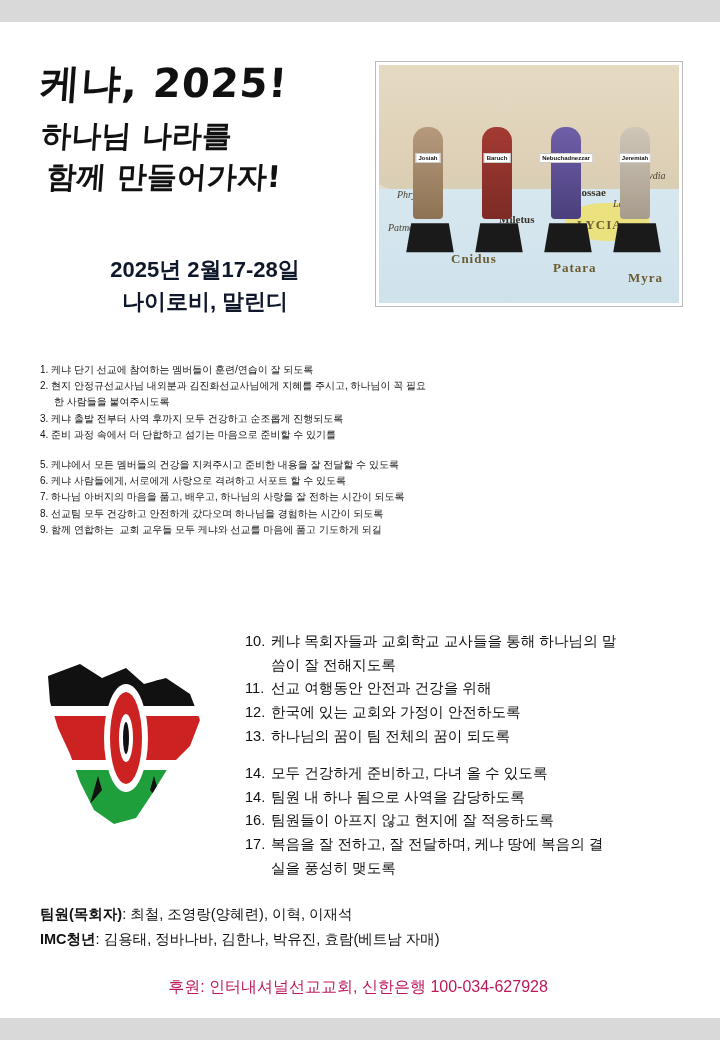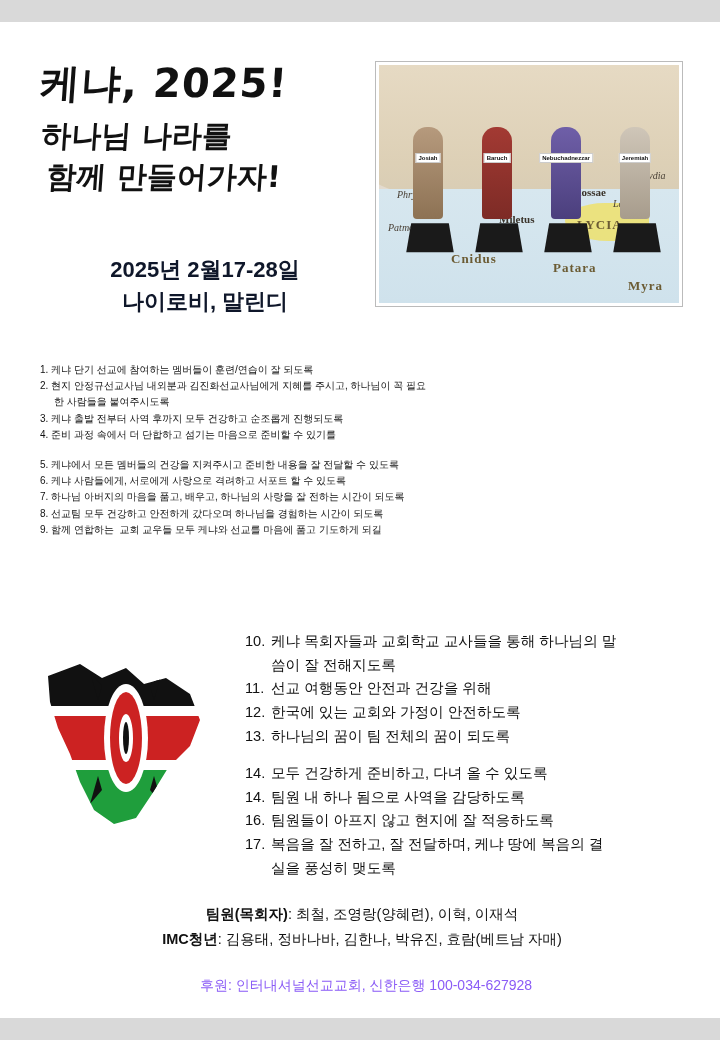--- a/index.html
+++ b/index.html
@@ -216,39 +216,39 @@
   .indent-list .p-item .num {
     display: inline-block;
     width: 26px;
     margin-left: -26px;
   }
   .credits {
     position: absolute;
     left: 40px;
     top: 880px;
     width: 644px;
-    text-align: center;
+    text-align: left;
     font-size: 14.5px;
     color: #111;
     line-height: 1.7;
   }
   .credits .row {
     display: block;
   }
   .credits b {
     font-weight: bold;
   }
   .support {
     position: absolute;
-    left: 44px;
+    left: 36px;
     top: 955px;
     width: 644px;
     text-align: center;
-    font-size: 14px;
-    color: #8b5cf6;
+    font-size: 16px;
+    color: #be185d;
   }
 </style>
 </head>
 <body>
 
 <div class="page">
 
   <div class="header">
 
     <div class="title-block">
@@ -271,21 +271,21 @@
         <div class="lycia-patch"></div>
 
         <div class="map-label" style="left:6%; top:52%;">Phrygia</div>
         <div class="map-label" style="left:88%; top:44%;">Lydia</div>
         <div class="map-label" style="left:3%; top:66%;">Patmos</div>
         <div class="map-label bold" style="left:40%; top:62%;">Miletus</div>
         <div class="map-label bold" style="left:62%; top:51%;">Colossae</div>
         <div class="map-label" style="left:78%; top:56%;">Laodicea</div>
         <div class="map-label big" style="left:24%; top:78%;">Cnidus</div>
         <div class="map-label big" style="left:58%; top:82%;">Patara</div>
-        <div class="map-label big" style="left:83%; top:86%;margin-top:8px;">Myra</div>
+        <div class="map-label big" style="left:83%; top:86%;">Myra</div>
         <div class="map-label big" style="left:66%; top:64%;">LYCIA</div>
 
         <div class="figure f1">
           <div class="fig-name">Josiah</div>
           <div class="fig-body"></div>
           <div class="fig-stand"></div>
         </div>
         <div class="figure f2">
           <div class="fig-name">Baruch</div>
           <div class="fig-body"></div>

